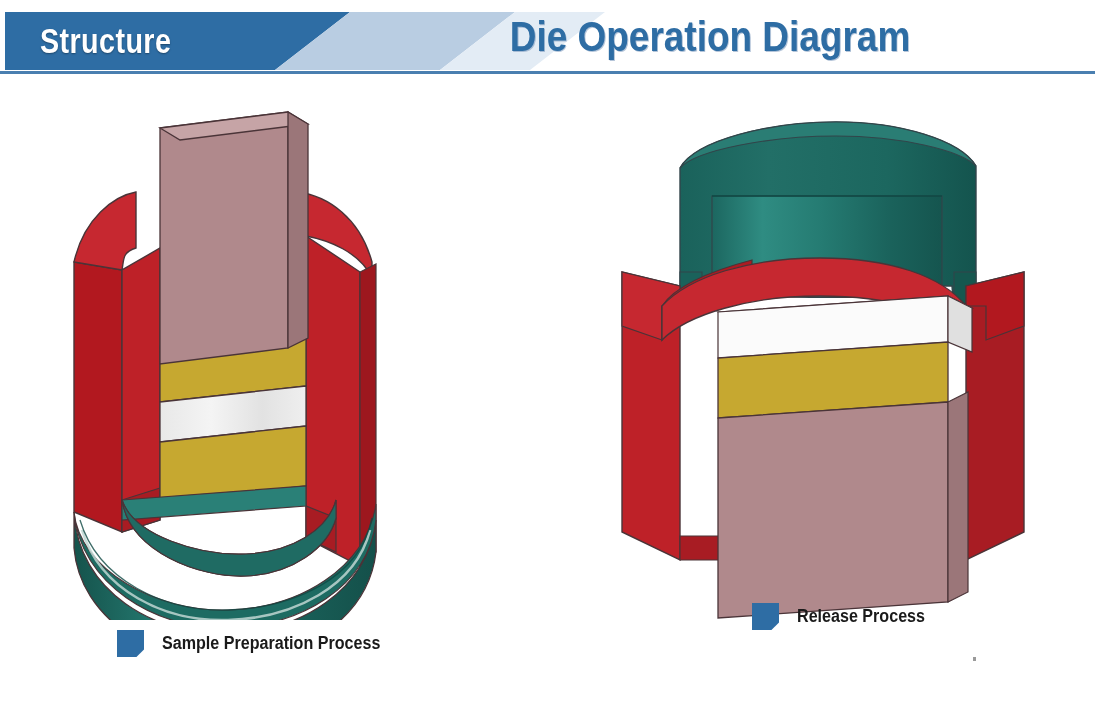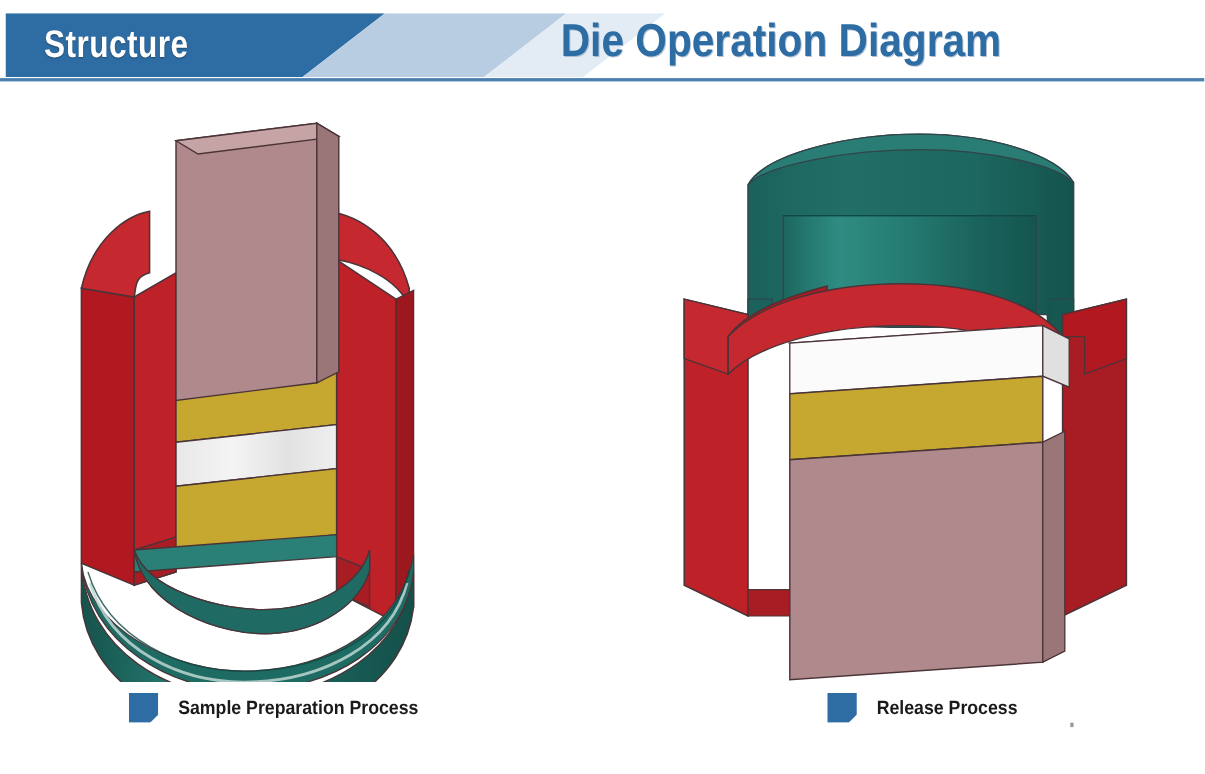--- a/index.html
+++ b/index.html
@@ -80,21 +80,21 @@
 
   
   .legend {
     position: absolute;
     display: flex;
     align-items: center;
     gap: 18px;
     padding-left: 17px;
   }
   #legend-left  { left: 100px; top: 630px; }
-  #legend-right { left: 735px; top: 630px; }
+  #legend-right { left: 735px; top: 603px; }
   .legend-marker {
     width: 27px;
     height: 27px;
     background: #2E6DA4;
     clip-path: polygon(0 0, 100% 0, 100% 72%, 72% 100%, 0 100%);
   }
   .legend-label {
     font-size: 17.5px;
     font-weight: bold;
     color: #1a1a1a;

